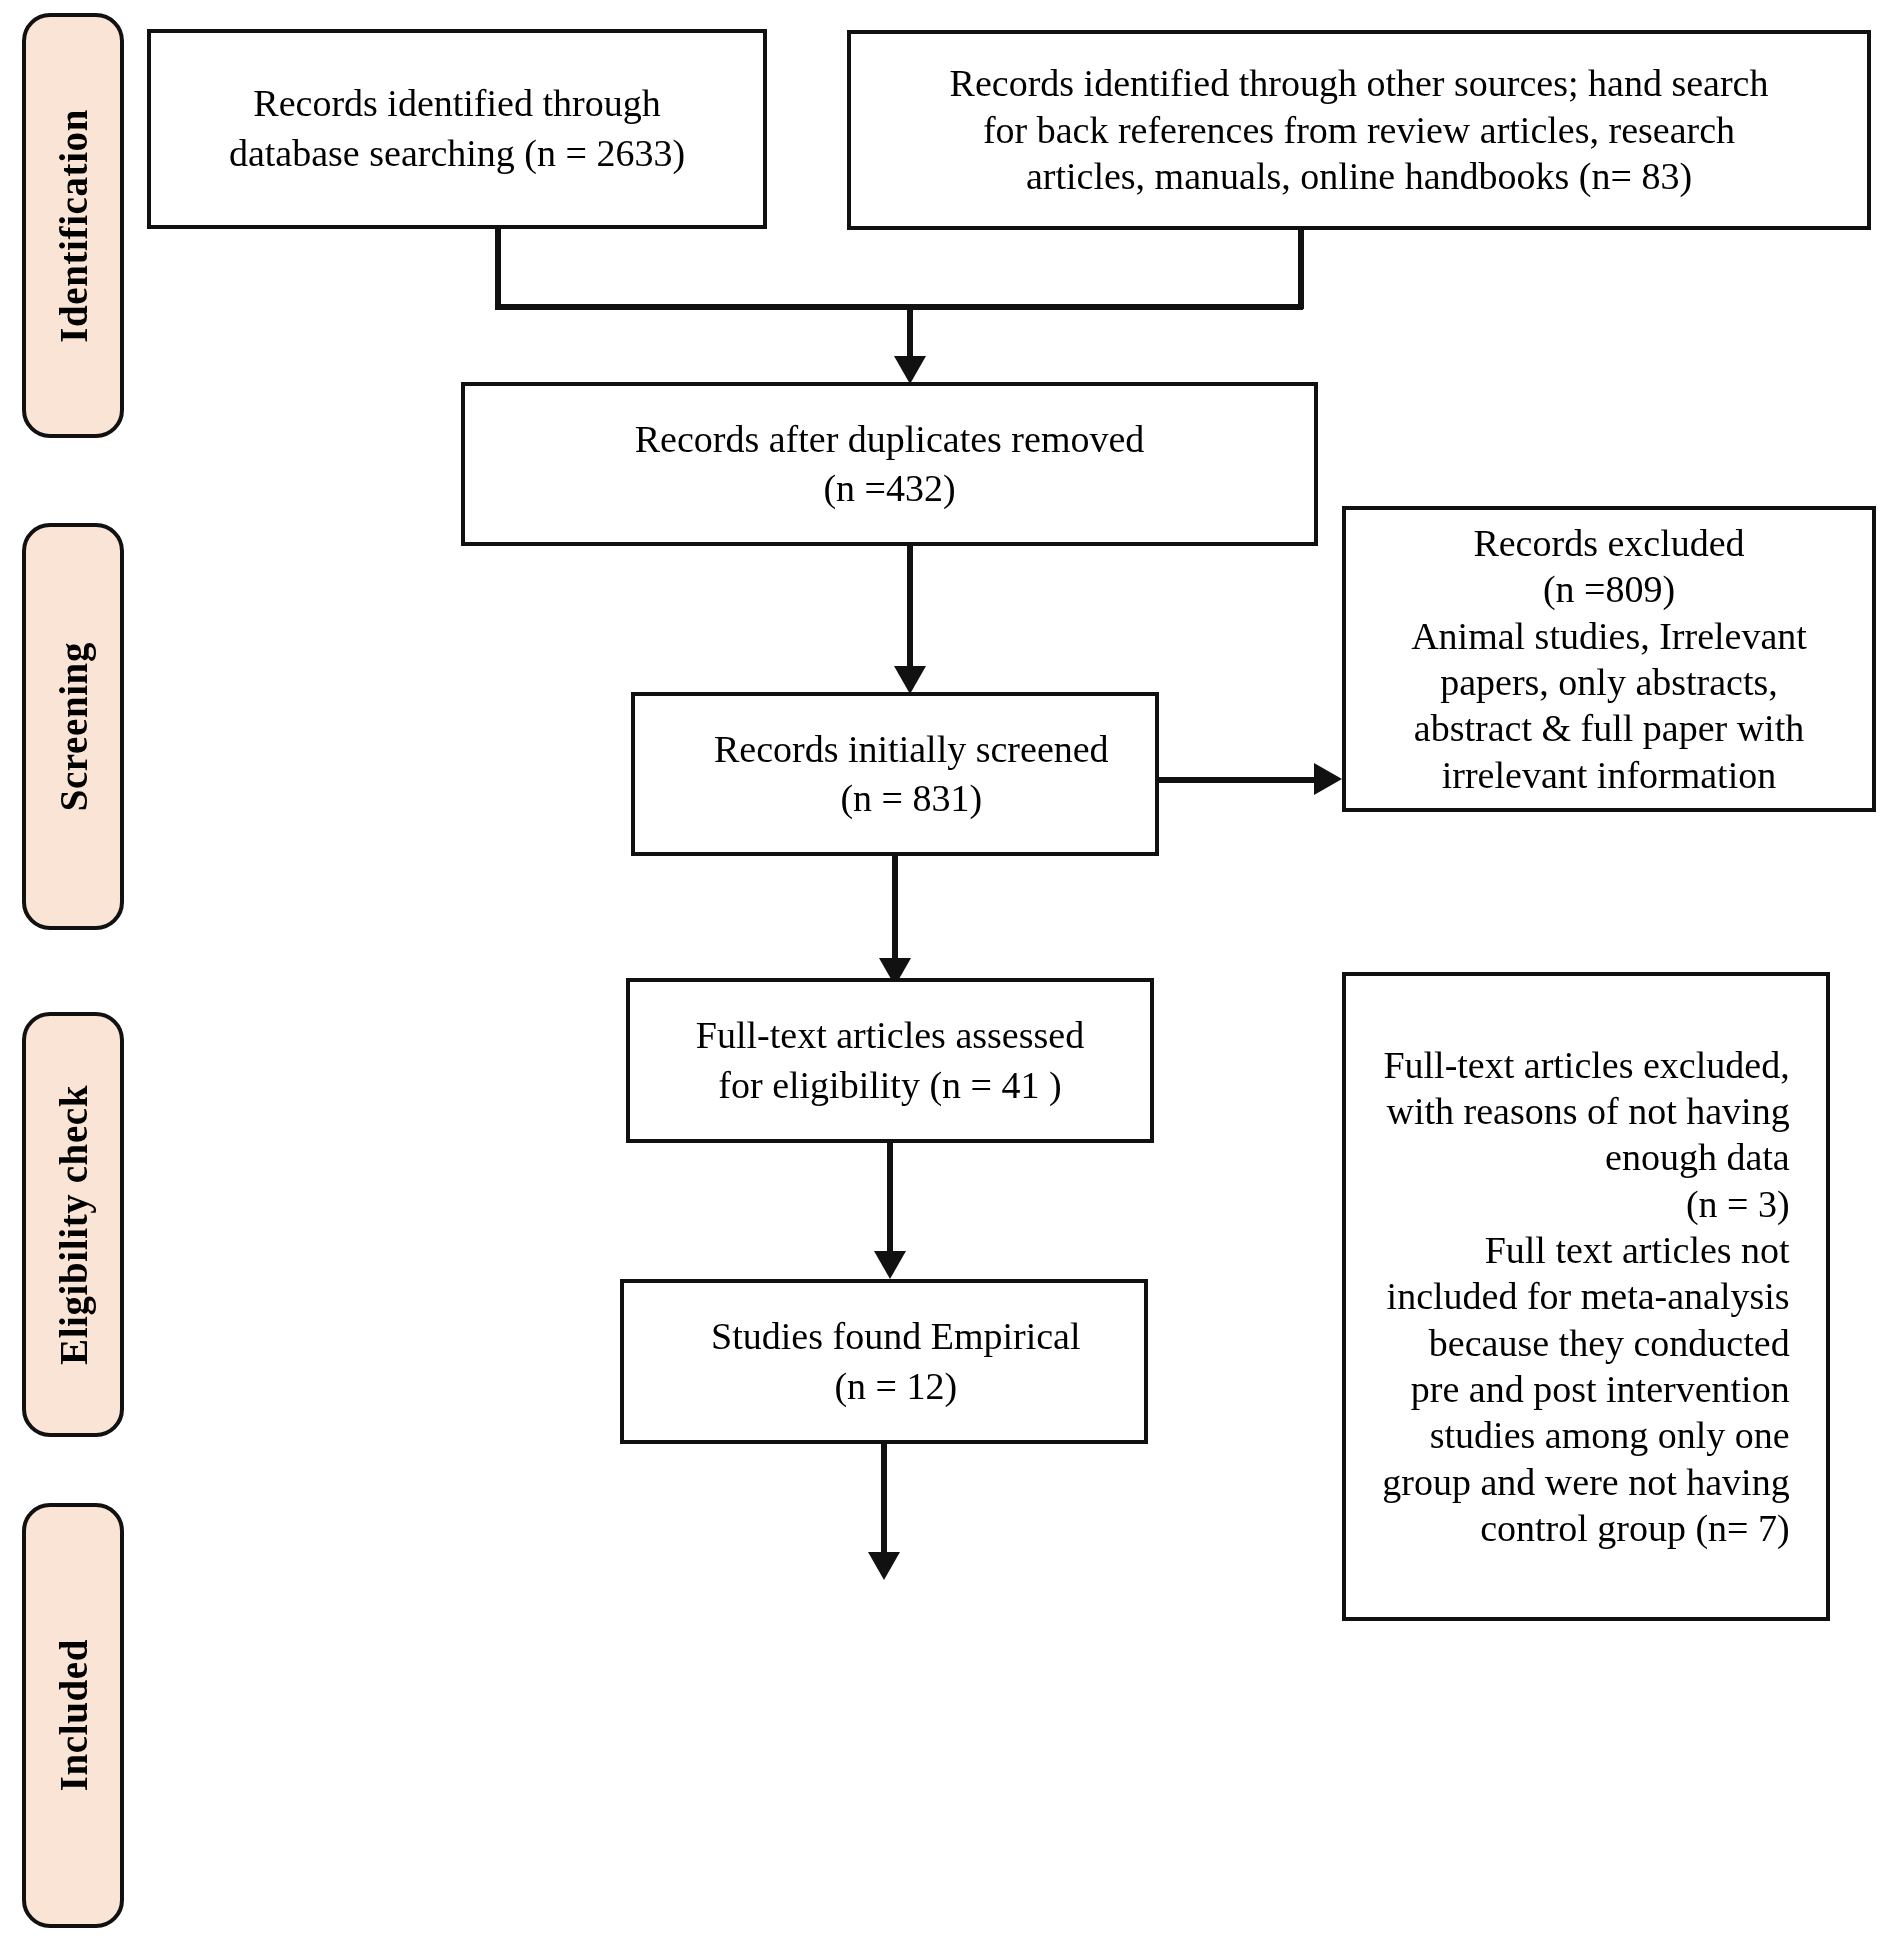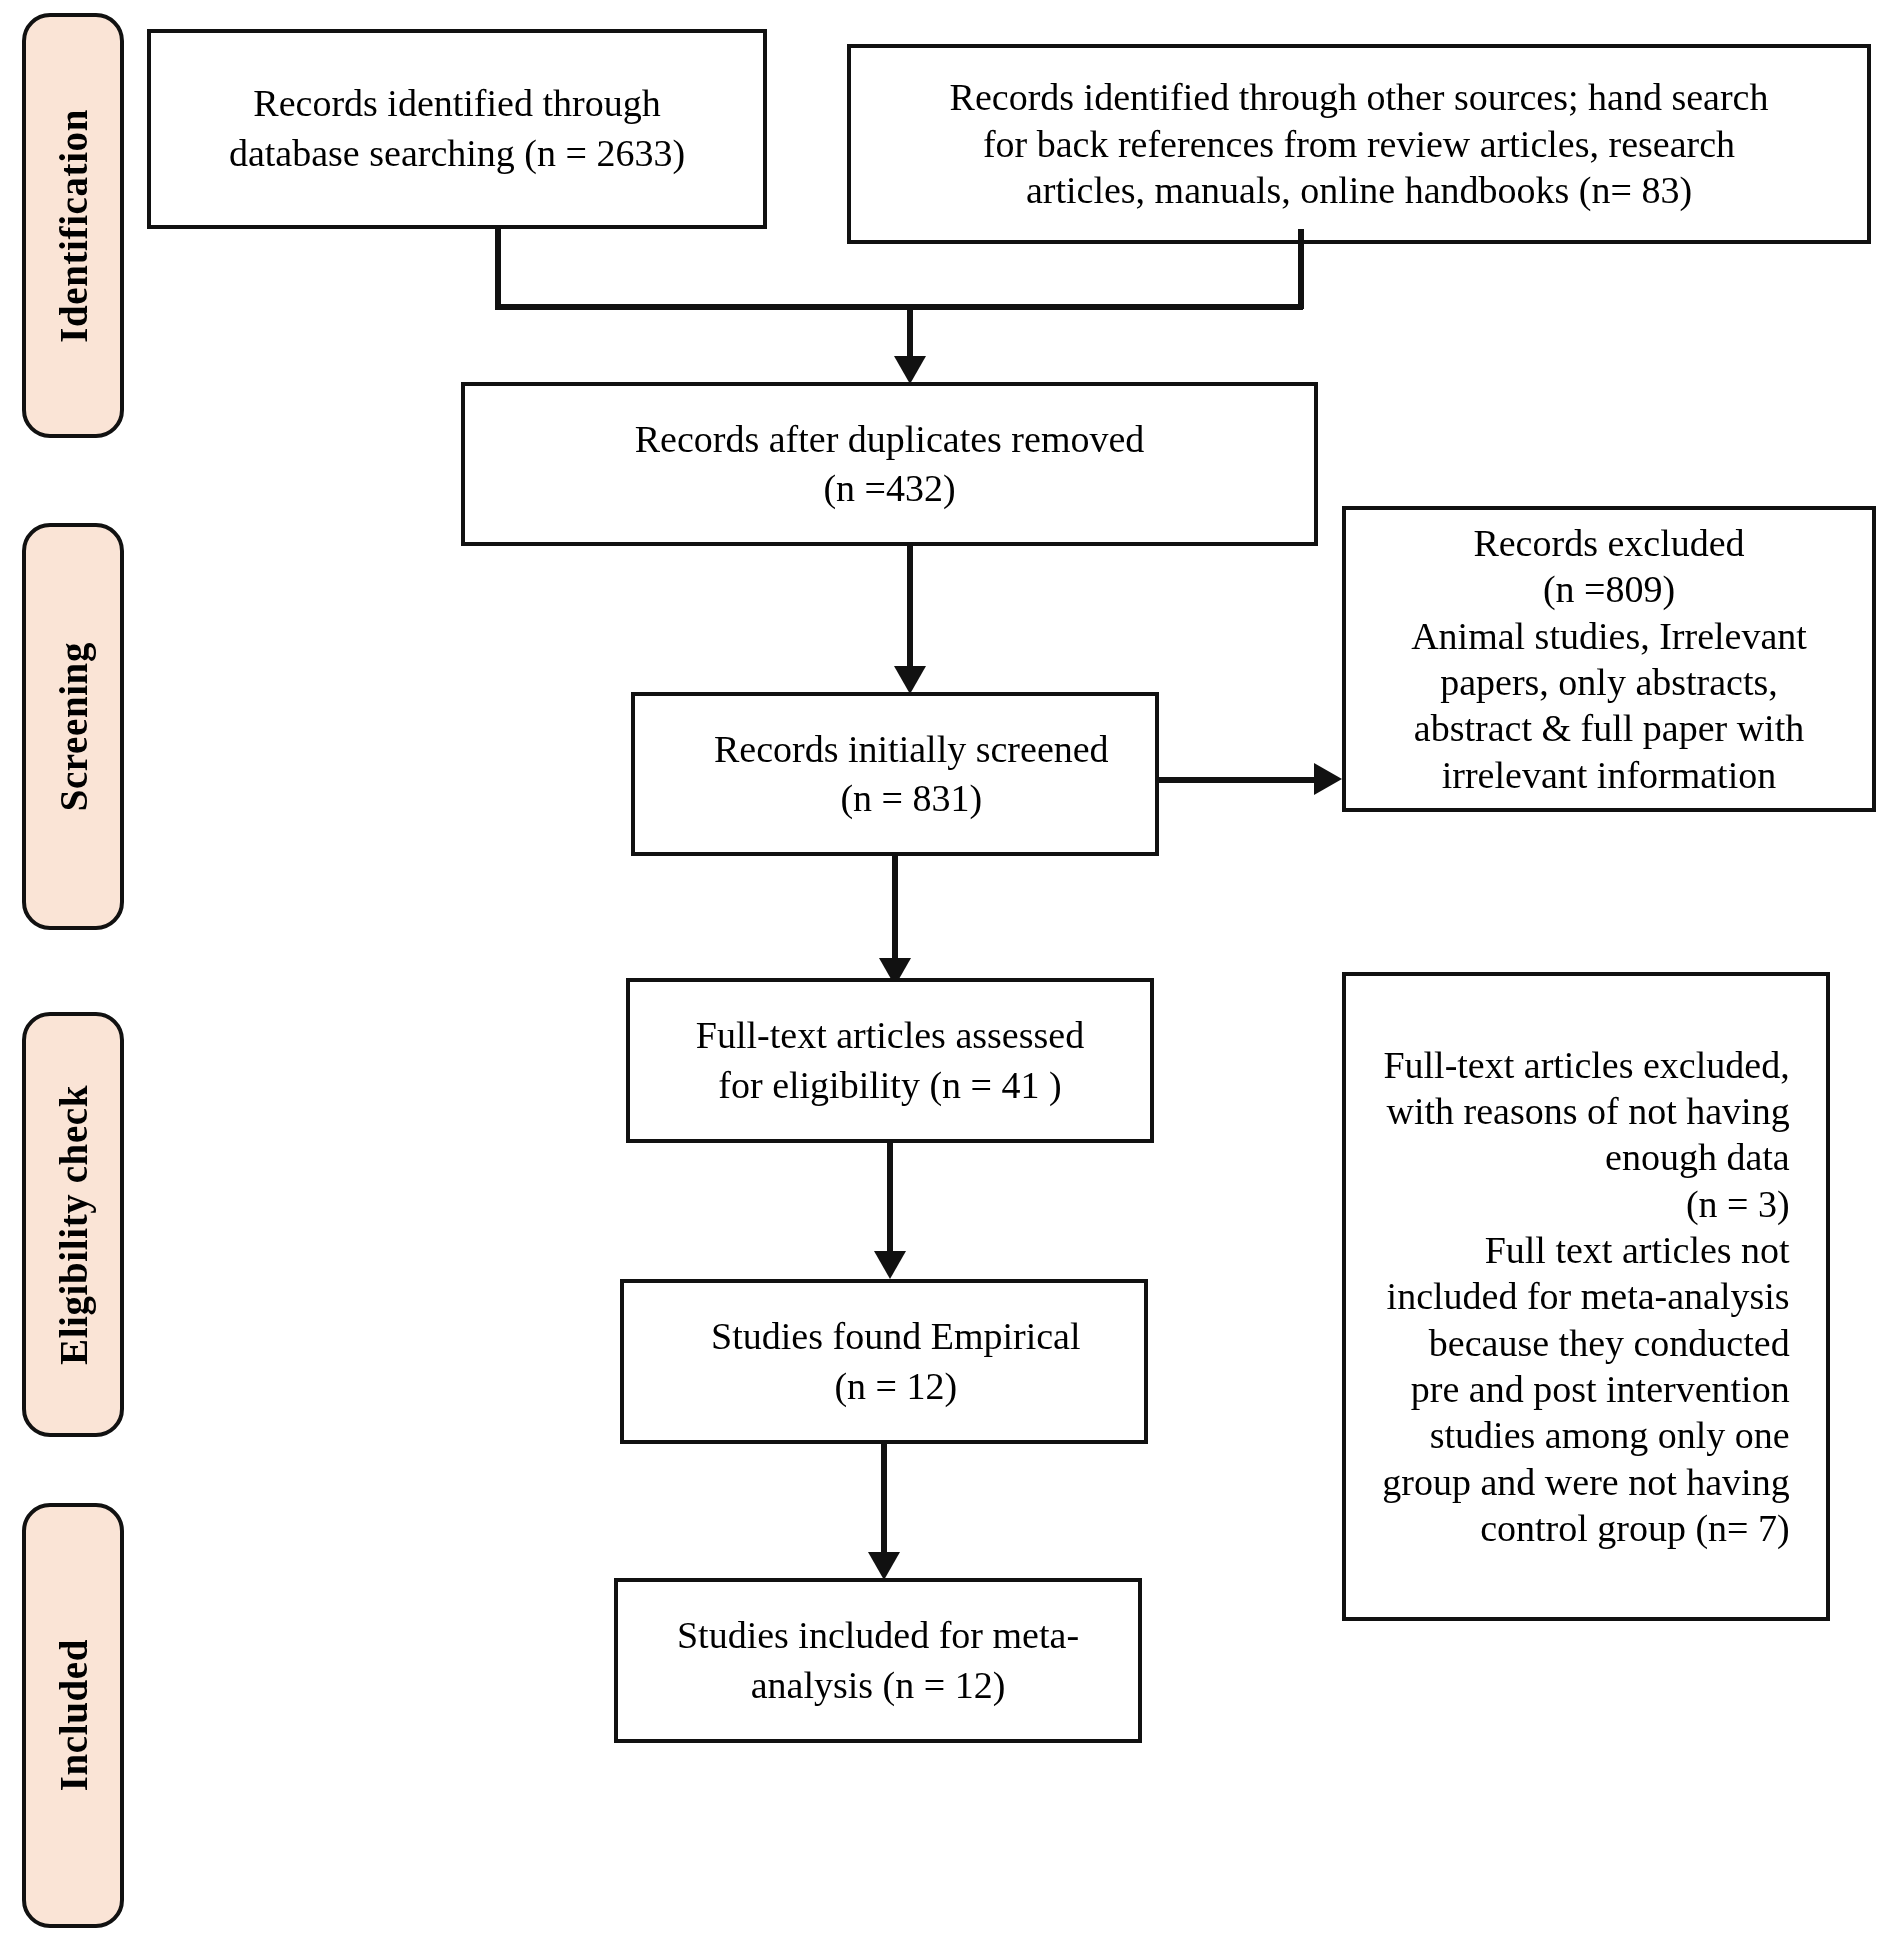--- a/index.html
+++ b/index.html
@@ -107,21 +107,21 @@
 
   <div class="phase-label" style="left:22px; top:1503px; width:102px; height:425px;">
     <span>Included</span>
   </div>
 
   <div class="flow-box" style="left:147px; top:28.5px; width:620px; height:200px;justify-content:center;">
     <p>Records identified through
 database searching (n = 2633)</p>
   </div>
 
-  <div class="flow-box dense" style="left:847px; top:44px; width:1024px; height:200px;">
+  <div class="flow-box dense" style="left:847px; top:30px; width:1024px; height:200px;">
     <p>Records identified through other sources; hand search
 for back references from review articles, research
 articles, manuals, online handbooks (n= 83)</p>
   </div>
 
   <div class="vline" style="left:495px; top:229px; height:80px;"></div>
   <div class="vline" style="left:1298px; top:229px; height:80px;"></div>
   <div class="hline" style="left:495px; top:304px; width:808px;"></div>
   <div class="vline" style="left:907px; top:304px; height:64px;"></div>
   <div class="arrow-down" style="left:894px; top:356px;"></div>
@@ -177,19 +177,15 @@
   <div class="arrow-down" style="left:874px; top:1251px;"></div>
 
   <div class="flow-box" style="left:620px; top:1279px; width:528px; height:165px;padding-left:37px;">
     <p>Studies found Empirical
 (n = 12)</p>
   </div>
 
   <div class="vline" style="left:881px; top:1444px; height:115px;"></div>
   <div class="arrow-down" style="left:868px; top:1552px;"></div>
 
-  <div class="flow-box" style="left:614px; top:1578px; width:528px; height:165px;">
-    <p>Studies included for meta-
-analysis (n = 12)</p>
-  </div>
 
 </div>
 
 
 </body></html>

